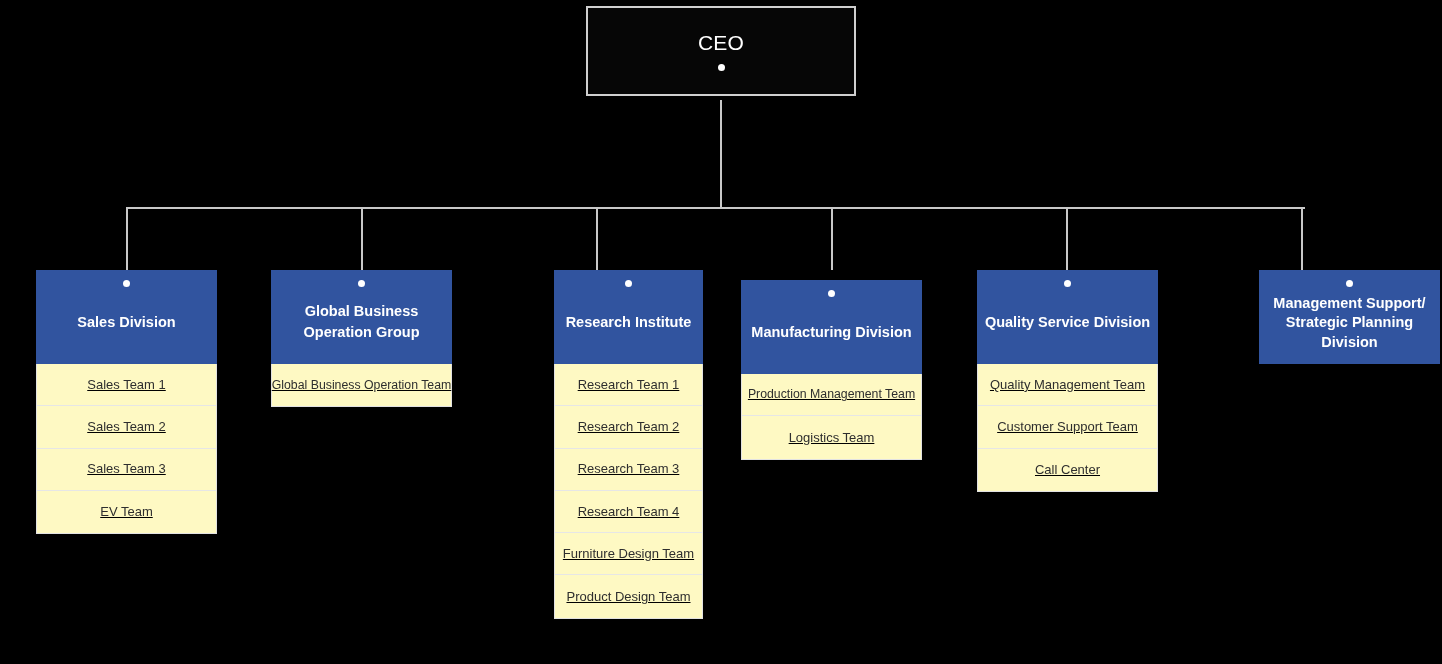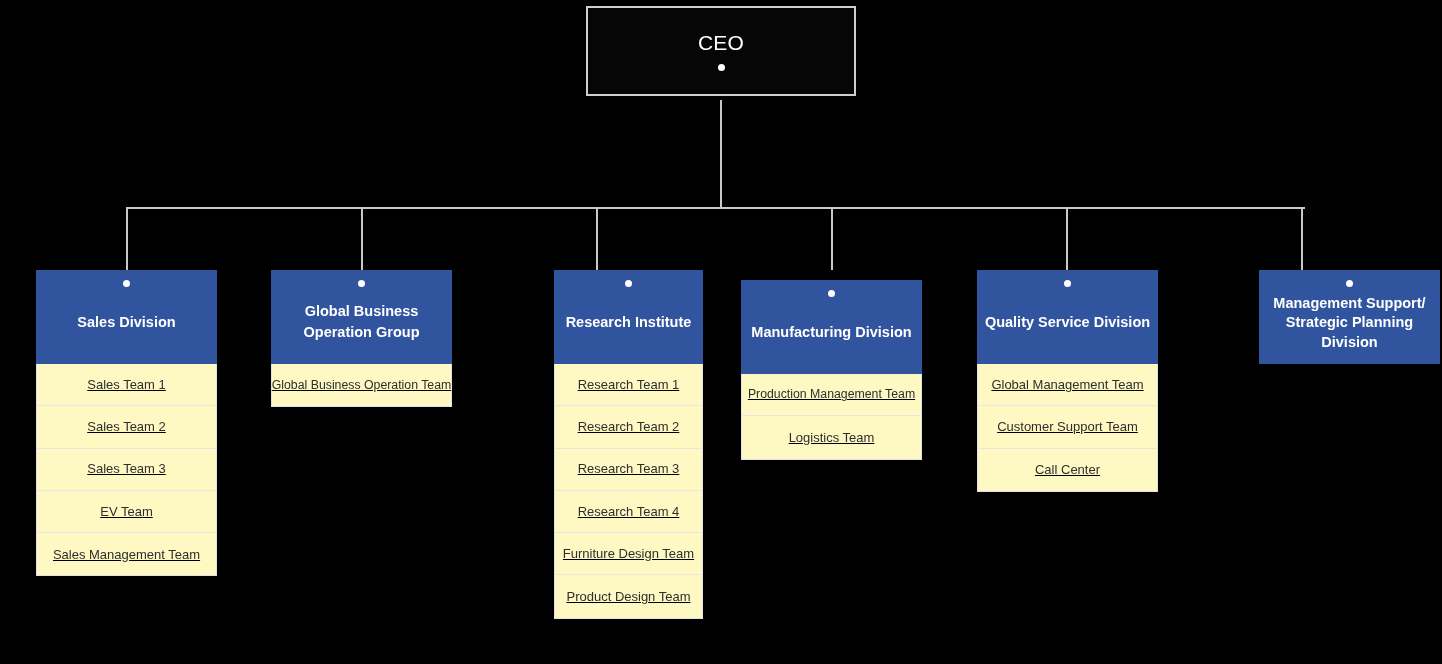--- a/index.html
+++ b/index.html
@@ -165,23 +165,20 @@
       </div>
       <div class="team-row">
         <span class="team-label">Sales Team 2</span>
       </div>
       <div class="team-row">
         <span class="team-label">Sales Team 3</span>
       </div>
       <div class="team-row">
         <span class="team-label">EV Team</span>
       </div>
-      <div class="team-row">
-        <span class="team-label">Sales Management Team</span>
-      </div>
     </div>
   </div>
 
   <div class="division" style="left:271px;">
     <div class="division-header">
       <div class="node-dot"></div>
       <div class="division-title" style="margin-top:12px;">Global Business Operation Group</div>
     </div>
     <div class="division-teams">
       <div class="team-row">
@@ -232,21 +229,21 @@
     </div>
   </div>
 
   <div class="division" style="left:977px;border-radius:22px;">
     <div class="division-header">
       <div class="node-dot"></div>
       <div class="division-title">Quality Service Division</div>
     </div>
     <div class="division-teams">
       <div class="team-row">
-        <span class="team-label">Global Management Team</span>
+        <span class="team-label">Quality Management Team</span>
       </div>
       <div class="team-row">
         <span class="team-label">Customer Support Team</span>
       </div>
       <div class="team-row">
         <span class="team-label">Call Center</span>
       </div>
     </div>
   </div>
 

